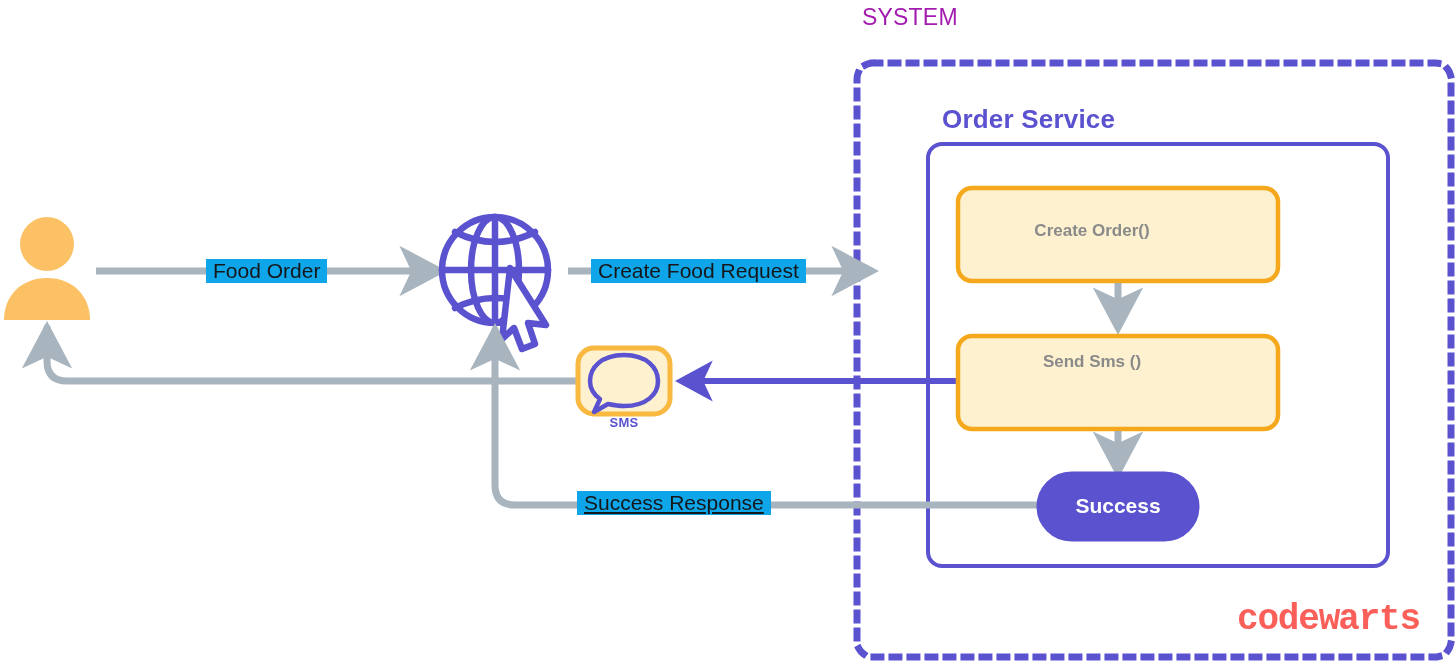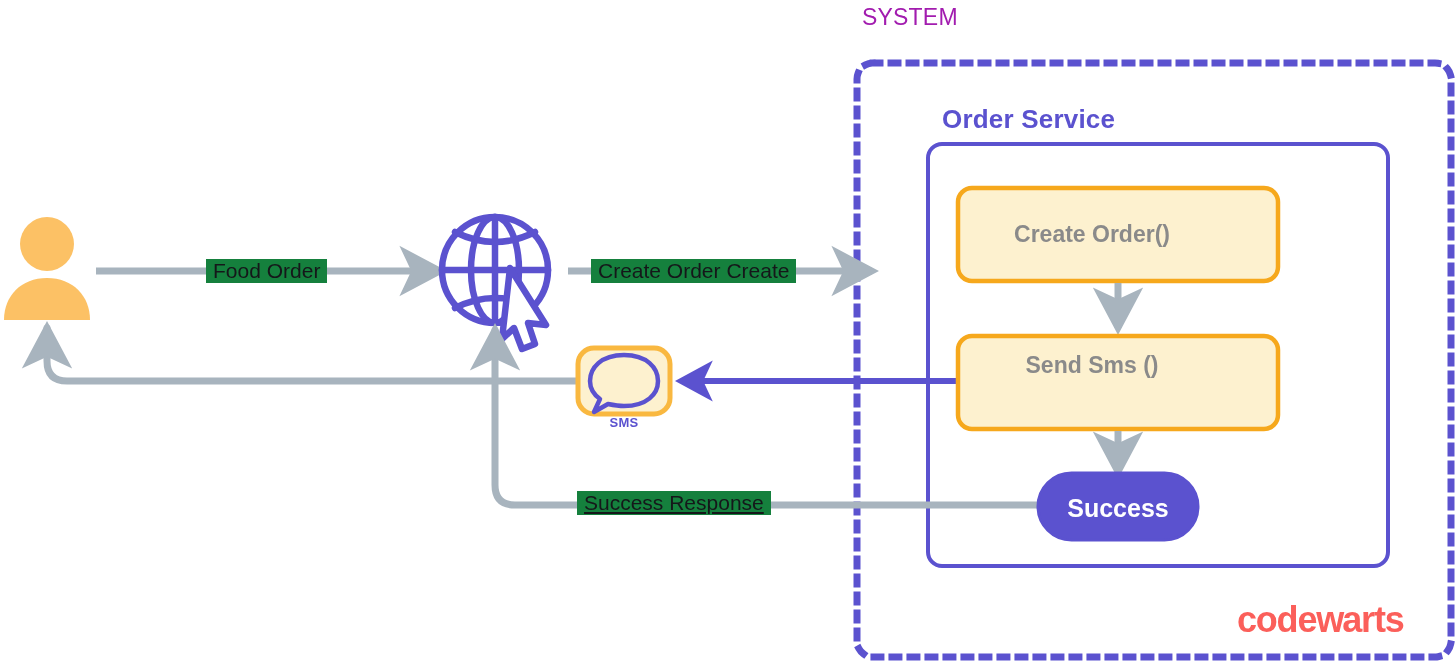--- a/index.html
+++ b/index.html
@@ -41,44 +41,44 @@
     font-size: 26px;
     font-weight: bold;
     color: #5b52cf;
     letter-spacing: 0.2px;
   }
   
   .flow-box-label {
     position: absolute;
     width: 272px;
     text-align: center;
-    font-size: 23px;
+    font-size: 17px;
     font-weight: bold;
     color: #8a8a8a;
     pointer-events: none;
   }
   #create-order-label { left: 956px; top: 221px; }
   #send-sms-label { left: 956px; top: 352px; }
   #success-label {
     left: 1038px;
     top: 494px;
     width: 160px;
     text-align: center;
-    font-size: 25px;
+    font-size: 21px;
     font-weight: bold;
     color: #ffffff;
     position: absolute;
     pointer-events: none;
   }
   
   .edge-label {
     position: absolute;
     font-size: 21px;
     color: #15171a;
-    background: #15803d;
+    background: #0ea5e9;
     padding: 0 7px;
     white-space: nowrap;
   }
   #label-food-order { left: 206px; top: 259px; }
   #label-create-order-request { left: 591px; top: 259px; }
   #label-success-response { left: 577px; top: 491px; text-decoration: underline; }
   
   #sms-text {
     position: absolute;
     left: 596px;
@@ -94,20 +94,21 @@
   }
   
   #brand {
     position: absolute;
     left: 1237px;
     top: 599px;
     font-size: 36px;
     font-weight: bold;
     color: #fb5f5a;
     letter-spacing: -1.2px;
+    font-family: Liberation Mono, monospace;
   }
   #brand .w-mark { letter-spacing: -2px; }
 </style>
 </head>
 <body>
 
 <svg id="canvas" viewBox="0 0 1456 665" xmlns="http://www.w3.org/2000/svg">
 
   <defs>
     <marker id="ah-gray" markerWidth="9" markerHeight="9" refX="6.2" refY="4.5" orient="auto" markerUnits="strokeWidth">
@@ -197,21 +198,21 @@
 <div class="lbl" id="order-service-title">Order Service</div>
 
 <div class="flow-box-label" id="create-order-label">Create Order()</div>
 
 <div class="flow-box-label" id="send-sms-label">Send Sms ()</div>
 
 <div id="success-label">Success</div>
 
 <div class="edge-label" id="label-food-order">Food Order</div>
 
-<div class="edge-label" id="label-create-order-request">Create Order Create</div>
+<div class="edge-label" id="label-create-order-request">Create Food Request</div>
 
 <div class="edge-label" id="label-success-response">Success Response</div>
 
 <div id="sms-text">SMS</div>
 
 <div id="brand">
   <span>code</span><span class="w-mark">w</span><span>arts</span>
 </div>
 
 </body></html>

